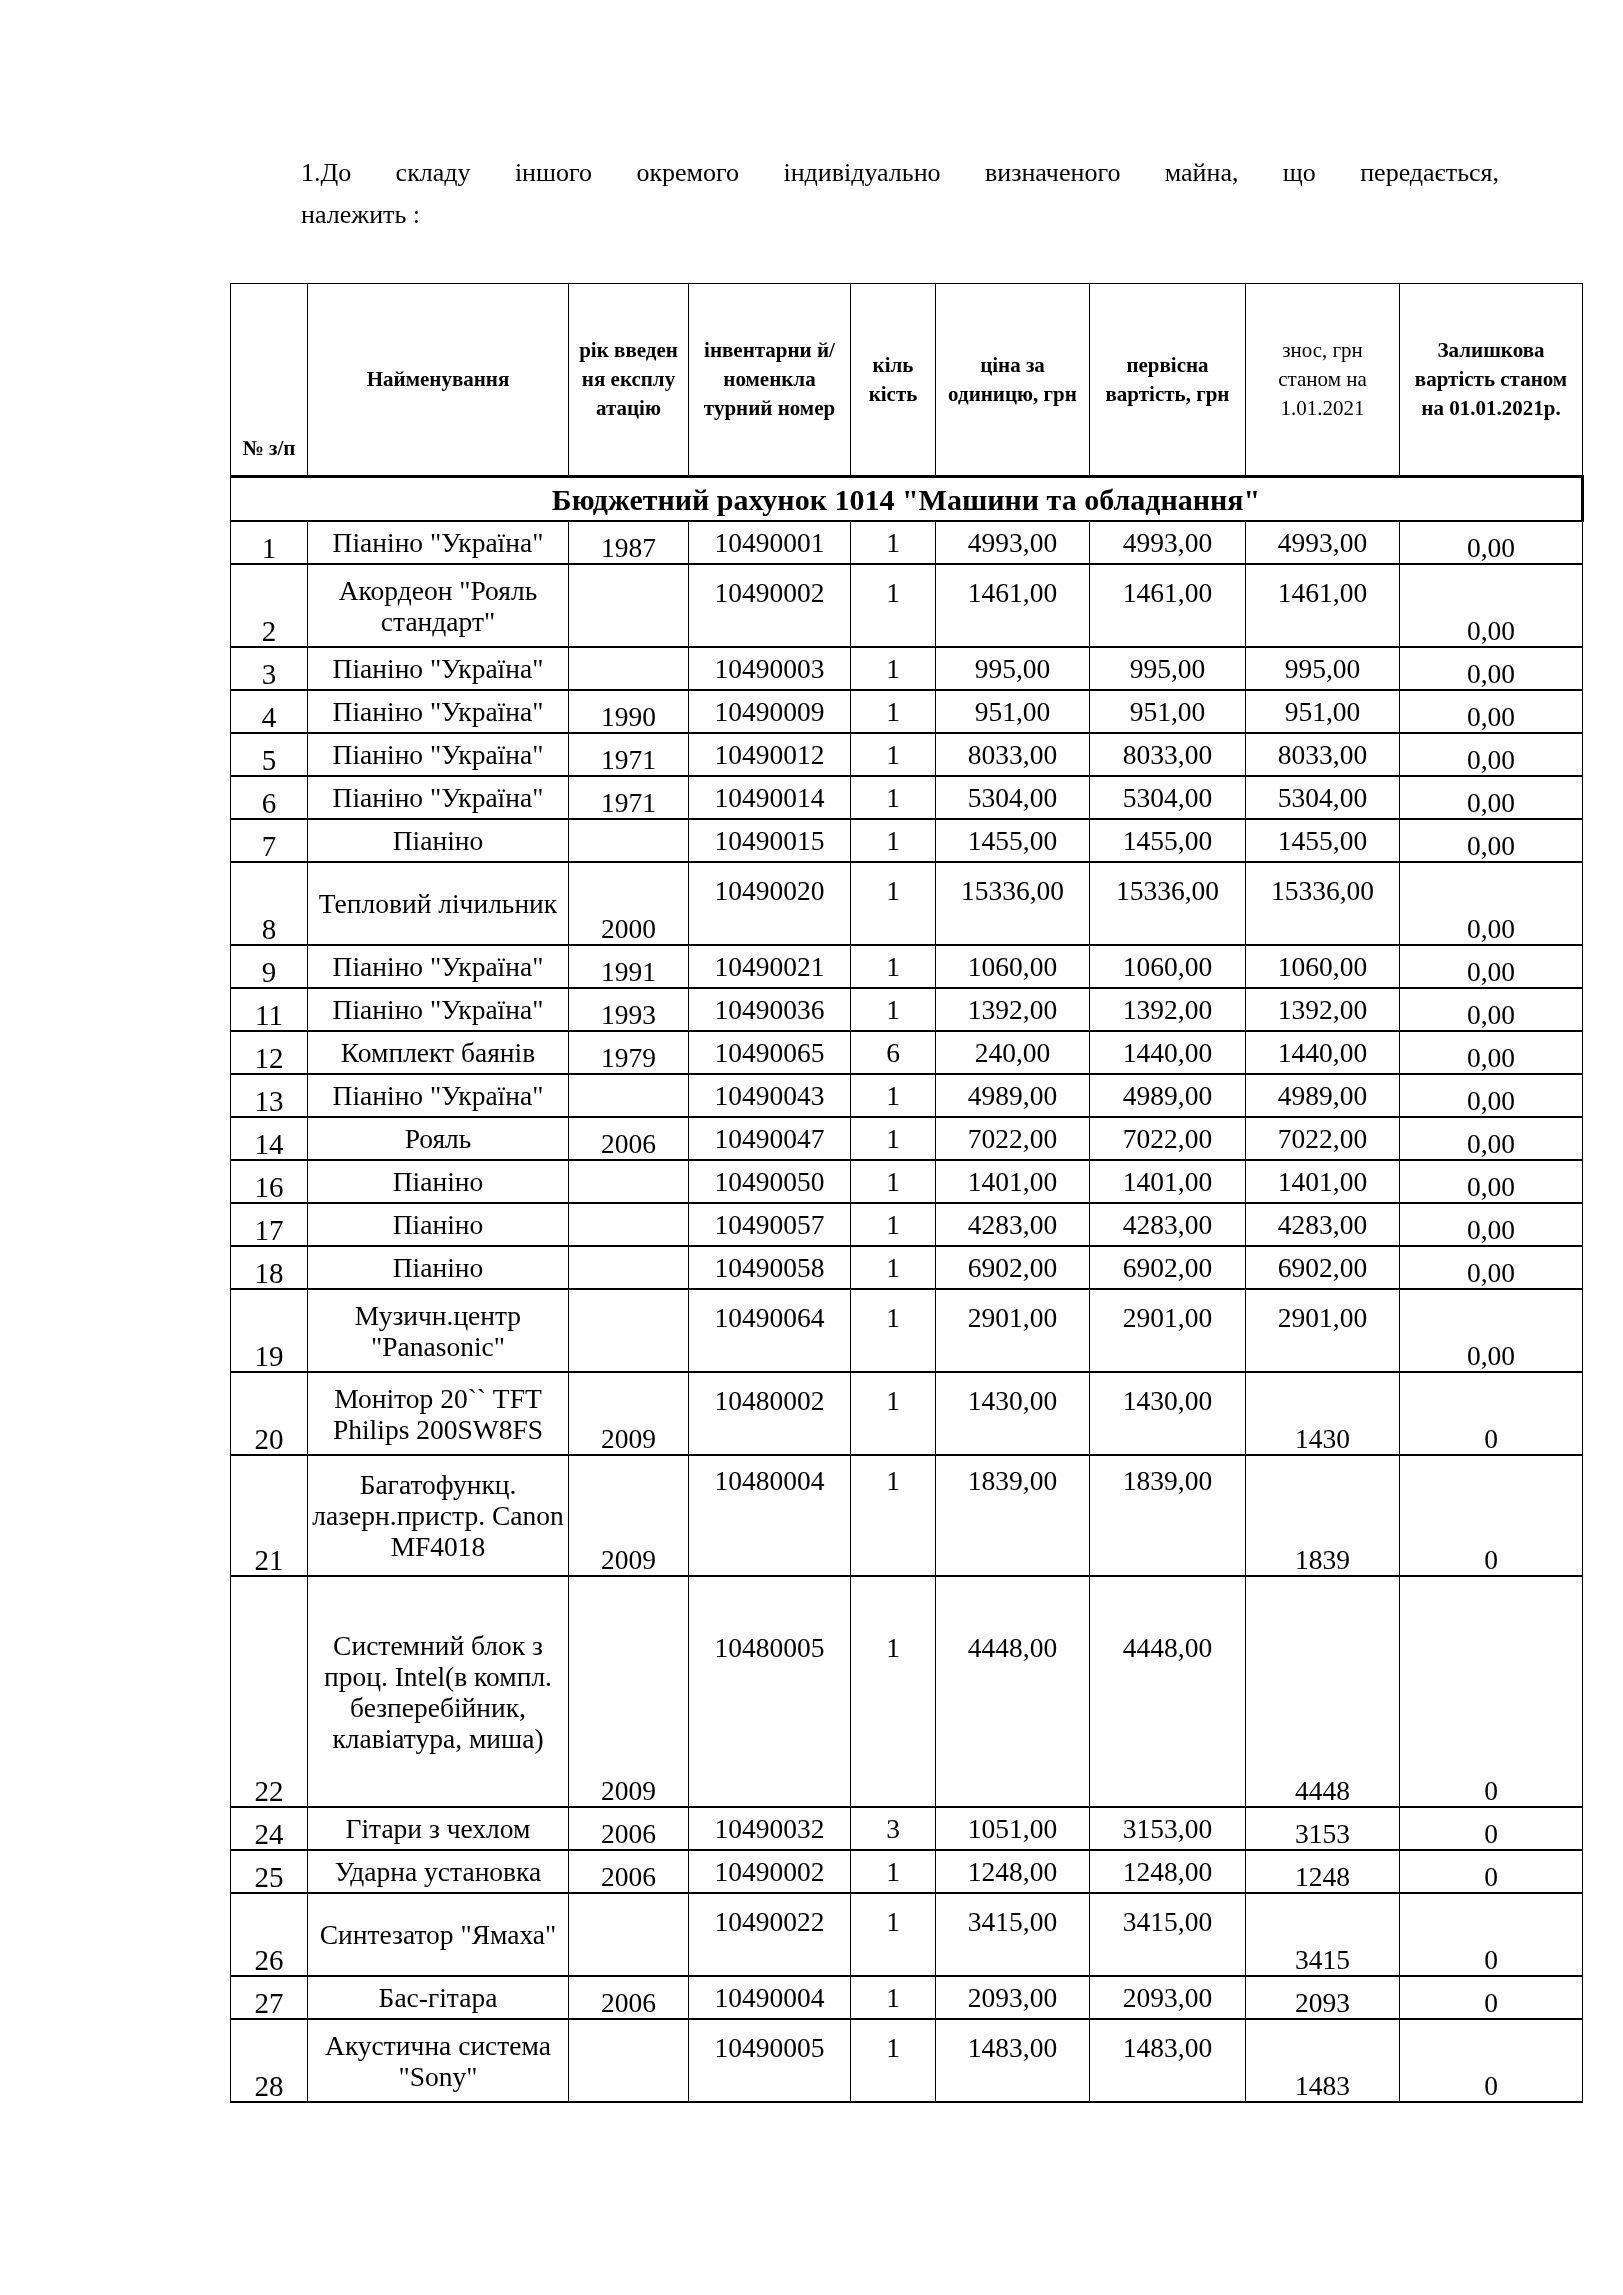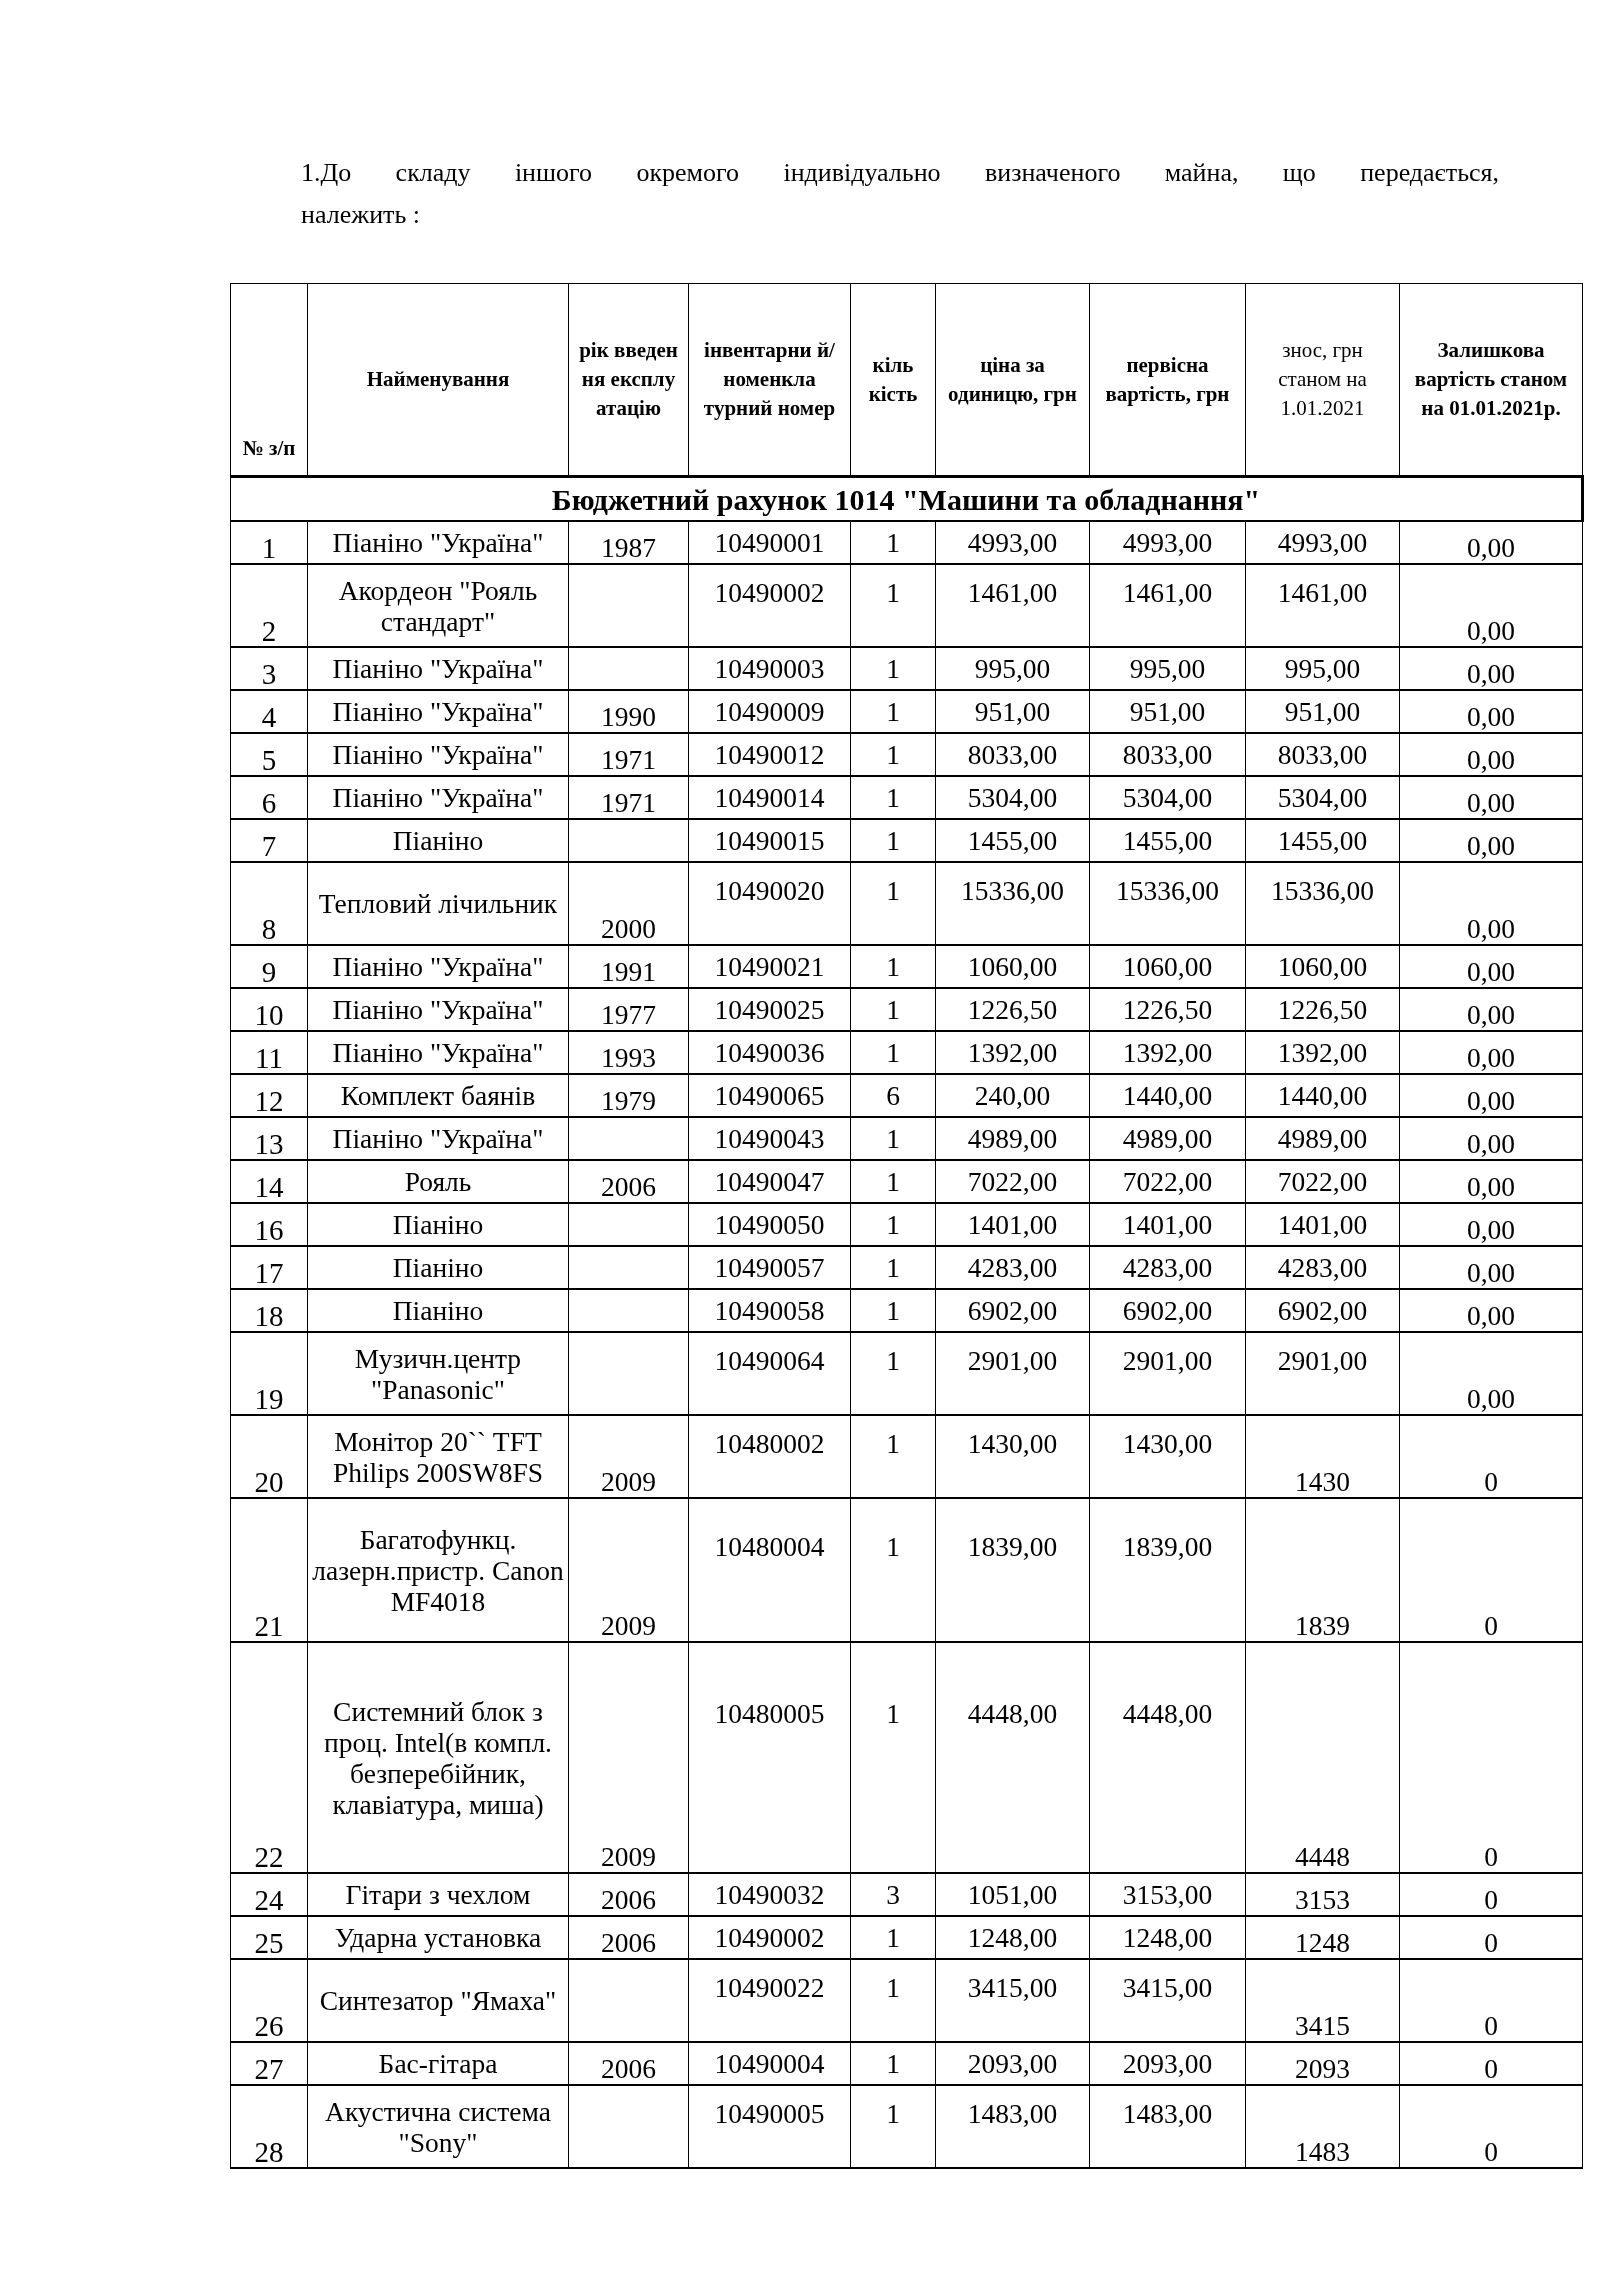--- a/index.html
+++ b/index.html
@@ -33,21 +33,21 @@
   tr.data td { height: 41px; vertical-align: middle; }
   tr.data td.no { vertical-align: bottom; padding-bottom: 0; font-size: 29px; }
   tr.data td.yr { vertical-align: bottom; padding-bottom: 0; margin-top: 20px; }
   tr.data td.rem { vertical-align: bottom; padding-bottom: 0; }
   tr.data td.top { vertical-align: middle; }
   tr.data td.name { line-height: 31px; }
   tr.data.tall2 td { height: 68px; }
   tr.data.tall3 td { height: 109px; }
   tr.data.tall5 td { height: 173px; }
   tr.data.tall2 td.midtop { vertical-align: top; padding-top: 13px; }
-  tr.data.tall3 td.midtop { vertical-align: top; padding-top: 33px; }
+  tr.data.tall3 td.midtop { vertical-align: top; padding-top: 10px; }
   tr.data.tall5 td.midtop { vertical-align: top; padding-top: 56px; }
   tr.data td { border-bottom-width: 2px; }
   tr.data:last-child td { border-bottom-width: 2.6px; }
 </style>
 </head>
 <body>
 
 <div class="intro">
   <span class="line l1">1.До складу іншого окремого індивідуально визначеного майна, що передається,</span>
   <span class="line">належить :</span>
@@ -175,31 +175,20 @@
         <td class="name">Піаніно "Україна"</td>
         <td class="yr">1991</td>
         <td class="top">10490021</td>
         <td class="top">1</td>
         <td class="top">1060,00</td>
         <td class="top">1060,00</td>
         <td class="top">1060,00</td>
         <td class="rem">0,00</td>
       </tr>
       <tr class="data">
-        <td class="no">10</td>
-        <td class="name">Піаніно "Україна"</td>
-        <td class="yr">1977</td>
-        <td class="top">10490025</td>
-        <td class="top">1</td>
-        <td class="top">1226,50</td>
-        <td class="top">1226,50</td>
-        <td class="top">1226,50</td>
-        <td class="rem">0,00</td>
-      </tr>
-      <tr class="data">
         <td class="no">11</td>
         <td class="name">Піаніно "Україна"</td>
         <td class="yr">1993</td>
         <td class="top">10490036</td>
         <td class="top">1</td>
         <td class="top">1392,00</td>
         <td class="top">1392,00</td>
         <td class="top">1392,00</td>
         <td class="rem">0,00</td>
       </tr>

